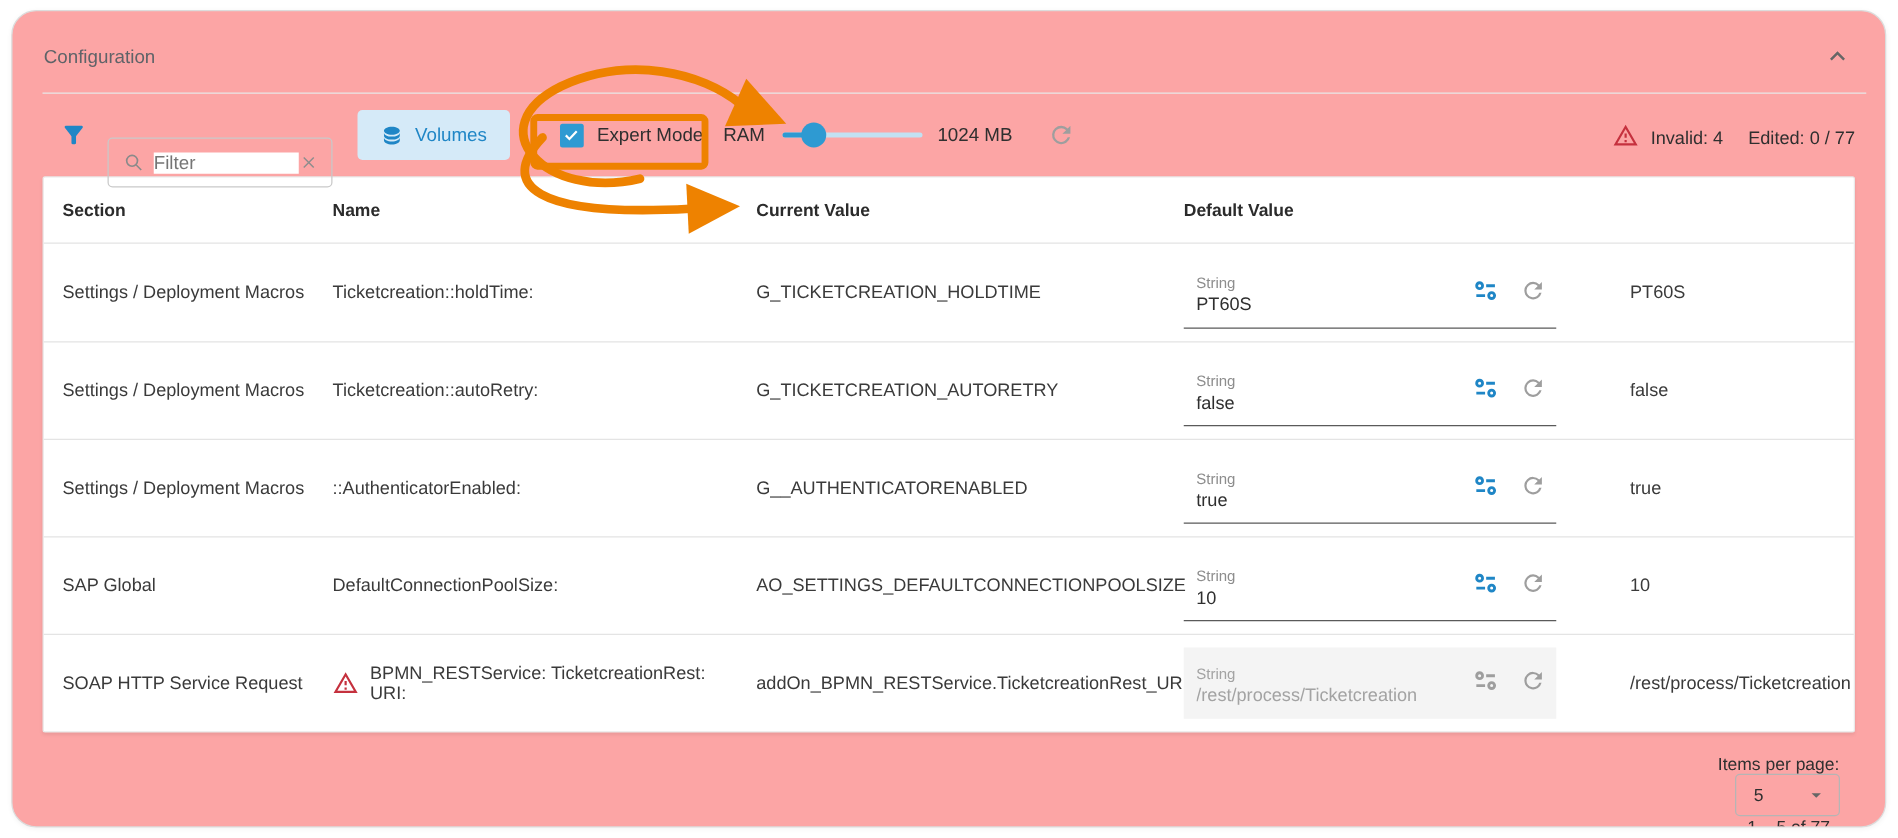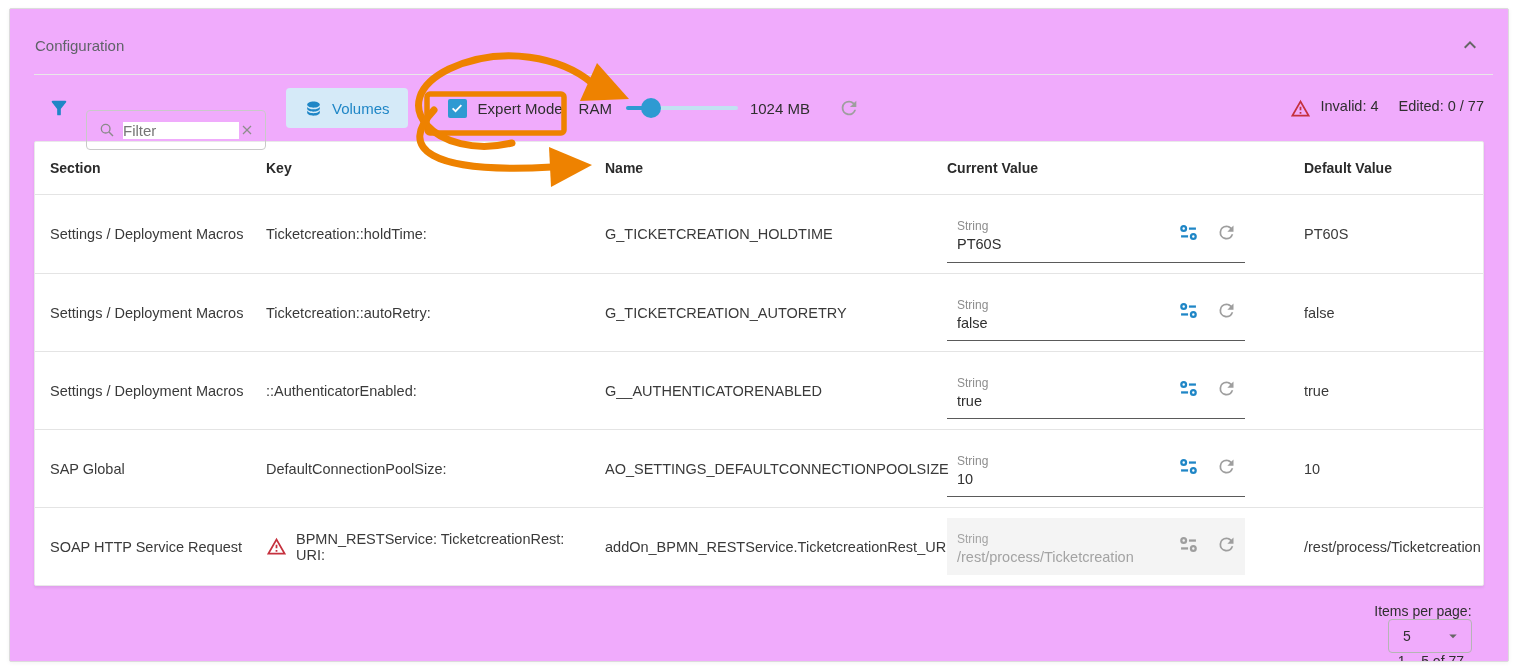--- a/index.html
+++ b/index.html
@@ -1,20 +1,20 @@
 <!DOCTYPE html>
 <html style="--accent: #2e9ad2; --accent2: #1f86c6; --accentbg: #d5eaf8; --accentlight: #c2e1f2; --warn: #c5313e; --orange: #ee8200;"><head>
 <meta charset="utf-8">
 <style>
   * { box-sizing: border-box; margin: 0; padding: 0; }
   html,body { width: 1518px; height: 670px; background: #fff;
     font-family: "Liberation Sans", "DejaVu Sans", sans-serif; color:#333; }
 
   .panel { position:absolute; left:9px; top:8px; right:9px; bottom:8px;
-    background:#f0abfc; border:1px solid #dcdcdc; border-radius:2px;
+    background:#fca5a5; border:1px solid #dcdcdc; border-radius:20px;
     box-shadow:0 1px 4px rgba(0,0,0,.05); overflow:hidden; }
 
   .title-row { display:flex; align-items:center; justify-content:space-between;
     padding:24px 26px 17px 25px; }
   .panel-title { font-size:15px; color:#5f6368; }
   .chev-btn { width:24px; height:24px; color:#666; cursor:pointer; }
 
   .divider { border-top:1px solid #e8e8e8; margin:0 15px 0 24px; }
 
   
@@ -46,21 +46,21 @@
   .slider .track { position:absolute; left:0; right:0; top:8px; height:4px;
     background:var(--accentlight); border-radius:2px; }
   .slider .fill { position:absolute; left:0; width:26px; top:8px; height:4px;
     background:var(--accent); border-radius:2px; }
   .slider .thumb { position:absolute; left:15px; top:0; width:20px; height:20px;
     border-radius:50%; background:var(--accent); }
   .ram-value { font-size:15px; color:#2f2f2f; margin-left:12px; }
   .ram-reset { width:22px; height:22px; color:#9e9e9e; margin-left:28px; cursor:pointer; }
 
   .tb-spacer { flex:1; }
-  .status-group { display:flex; align-items:flex-start; gap:10px; font-size:14.5px; color:#2f2f2f; }
+  .status-group { display:flex; align-items:flex-end; gap:10px; font-size:14.5px; color:#2f2f2f; }
   .warn-icon { width:21px; height:21px; color:var(--warn); }
   .edited-label { margin-left:10px; }
 
   
   .table-card { margin:0 24px; border:1px solid #e9e9e9; border-radius:2px;
     box-shadow:0 2px 3px rgba(0,0,0,.07); background:#fff; }
   .t-grid { display:grid; grid-template-columns:216px 339px 342px 357px 1fr; align-items:center; }
   .t-header { height:53px; border-bottom:1px solid #e4e4e4; font-weight:bold;
     font-size:14px; color:#2b2b2b; }
   .t-header > div, .t-row > div { padding-left:15px; }
@@ -173,21 +173,20 @@
         <path fill="currentColor" d="M12 2L1 21h22L12 2zm0 3.99L19.53 19H4.47L12 5.99zM11 10v4h2v-4h-2zm0 6v2h2v-2h-2z"></path>
       </svg>
       <span>Invalid: 4</span>
       <span class="edited-label">Edited: 0 / 77</span>
     </div>
   </div>
 
   <div class="table-card">
     <div class="t-grid t-header">
       <div>Section</div>
-      <div>Key</div>
       <div>Name</div>
       <div>Current Value</div>
       <div>Default Value</div>
     </div>
     <div>
   <div class="t-grid t-row">
     <div>Settings / Deployment Macros</div>
     <div class="key-cell">
 
       <span>Ticketcreation::holdTime:</span>

